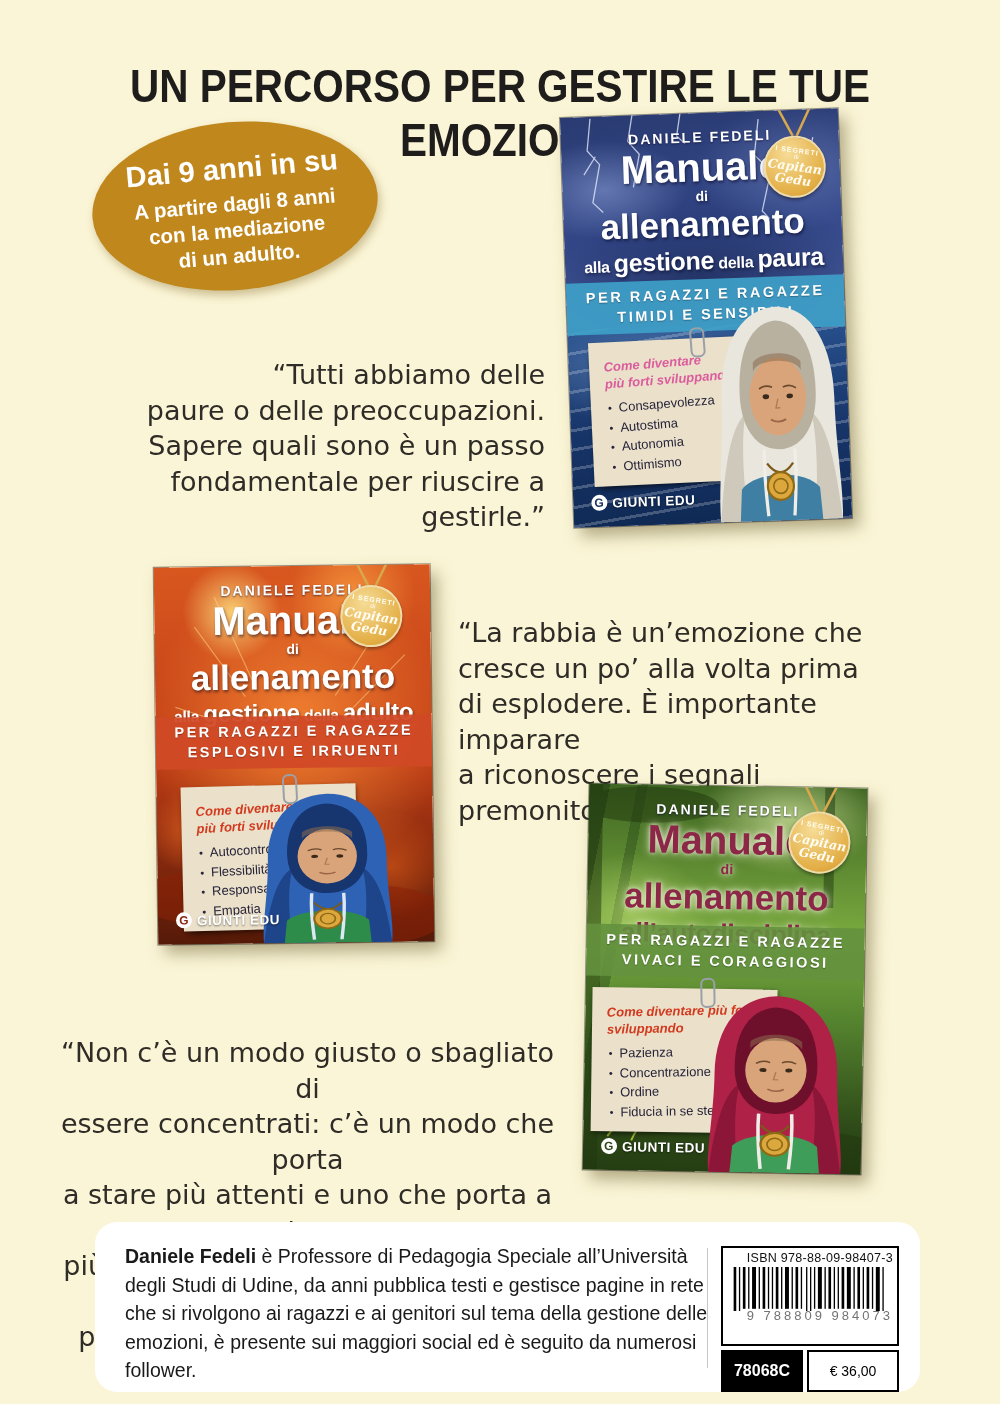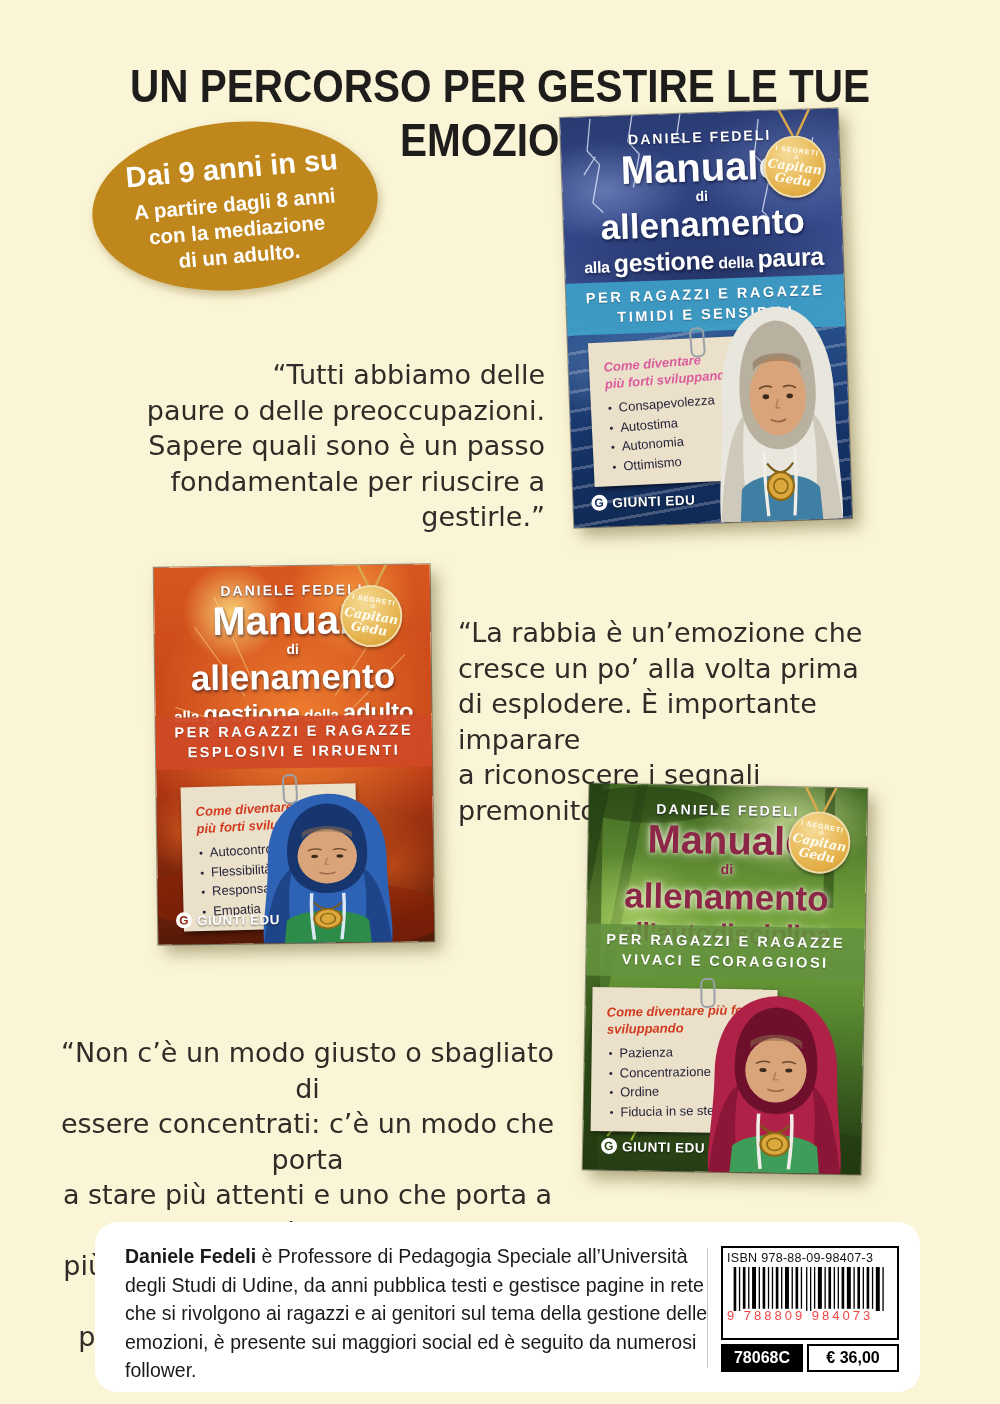--- a/index.html
+++ b/index.html
@@ -171,32 +171,32 @@
   .footer{
     position:absolute;left:95px;top:1222px;width:825px;height:170px;
     background:#FFFFFF;border-radius:22px;
   }
   .bio{
     position:absolute;left:30px;top:20px;width:585px;margin:0;
     font-size:19.5px;line-height:28.5px;color:#191919;
   }
   .fdivider{position:absolute;left:612px;top:26px;width:1px;height:120px;background:#C6C6C6;}
   .barcode-label{position:absolute;left:626px;top:24px;width:178px;}
-  .bc-box{border:2px solid #000;background:#FFF;text-align:left;padding:3px 4px 1px;}
+  .bc-box{border:2px solid #000;background:#FFF;text-align:right;padding:3px 4px 1px;}
   .isbn{font-size:12.5px;color:#111;letter-spacing:.3px;}
   .bars{width:158px;height:44px;margin-top:2px;display:block;margin-left:auto;margin-right:auto;}
-  .digits{font-size:13px;letter-spacing:3px;color:#ef4444;padding-bottom:14px;margin-top:-3px;}
-  .price-row{display:flex;margin-top:4px;height:28px;border-radius:7px;}
+  .digits{font-size:13px;letter-spacing:3px;color:#737373;padding-bottom:20px;margin-top:-3px;}
+  .price-row{display:flex;margin-top:4px;height:42px;border-radius:7px;}
   .code{
     flex:0 0 82px;background:#000;color:#FFF;font-weight:bold;font-size:16px;
     display:flex;align-items:center;justify-content:center;
   }
   .price{
     flex:1;margin-left:4px;border:2px solid #000;background:#FFF;color:#000;
-    font-weight:bold;font-size:16px;display:flex;align-items:center;justify-content:center;
+    font-weight:normal;font-size:14px;display:flex;align-items:center;justify-content:center;
   }
 </style>
 </head>
 <body>
 
 <div>
 
   <h1 class="page-title">UN PERCORSO PER GESTIRE LE TUE EMOZIONI</h1>
 
   <div class="age-badge">

